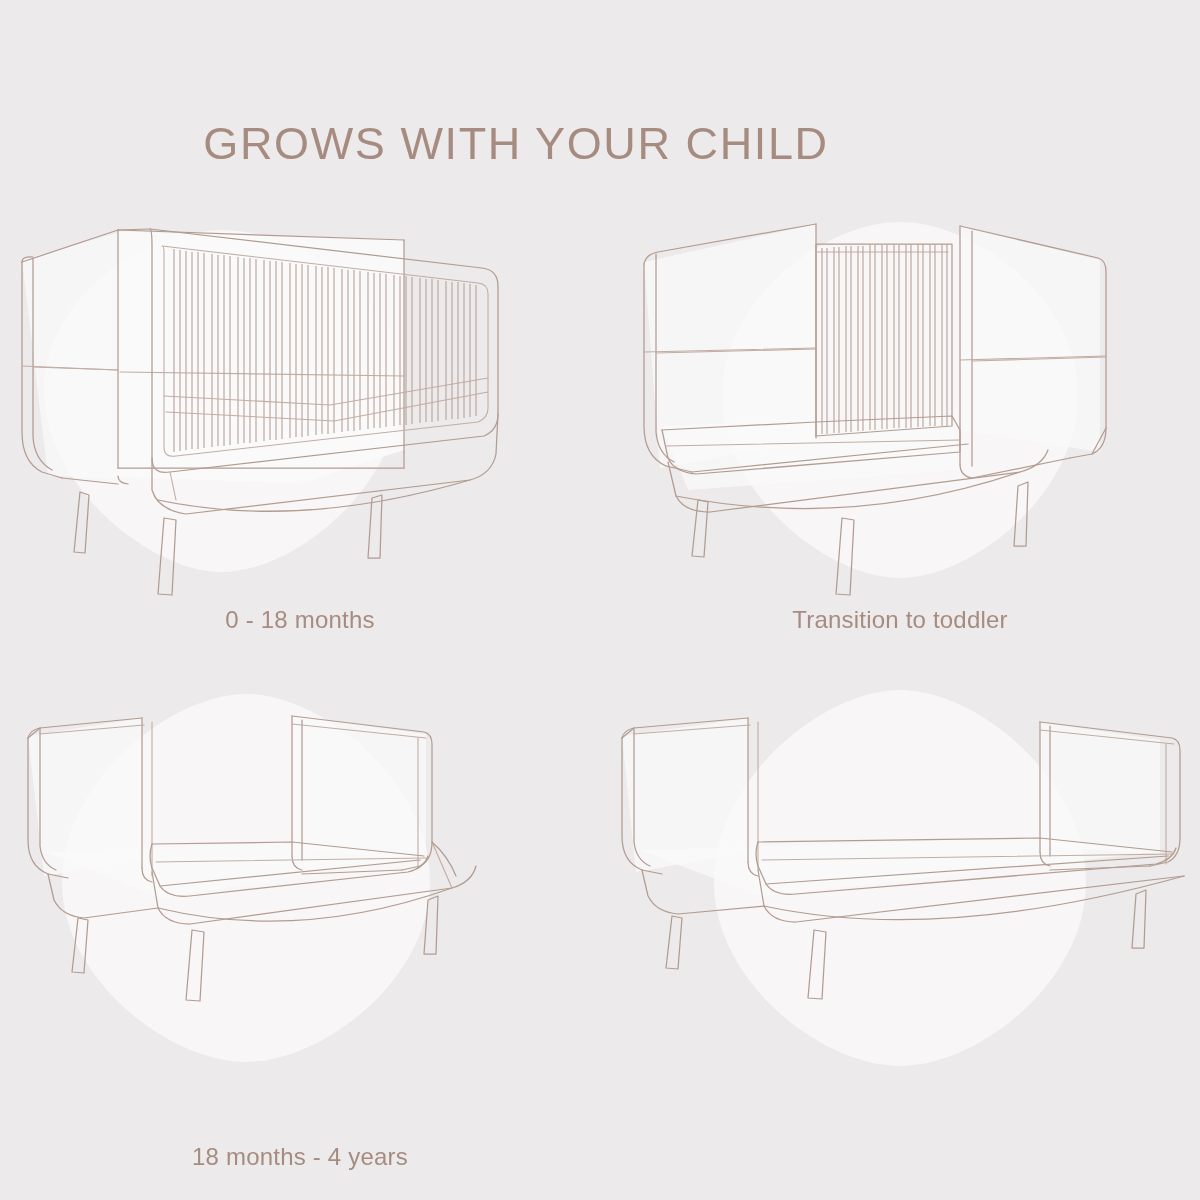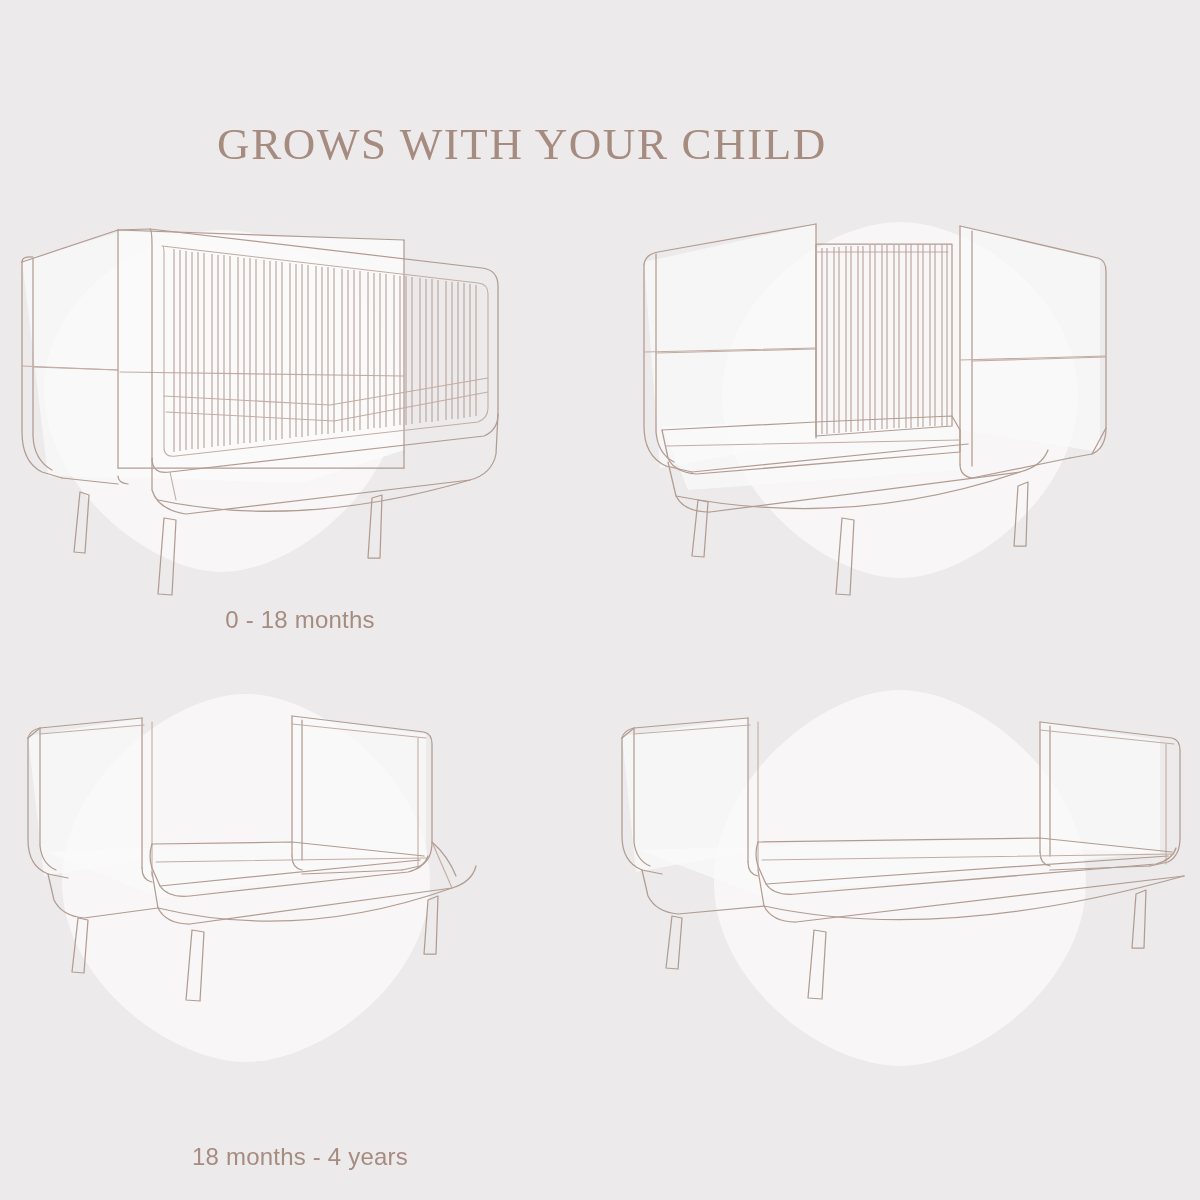--- a/index.html
+++ b/index.html
@@ -16,28 +16,28 @@
   }
   .page {
     position: relative;
     width: 1200px;
     height: 1200px;
     background: #ECEAEA;
   }
   .page-title {
     position: absolute;
     top: 118px;
-    left: 16px;
+    left: 10px;
     width: 1012px;
     text-align: center;
     font-size: 45px;
     font-weight: 400;
     letter-spacing: 1.6px;
     color: #A68C80;
-    font-family: Liberation Serif, serif;
+    font-family: Liberation Sans, sans-serif;
     white-space: nowrap;
   }
   .grid {
     position: absolute;
     top: 200px;
     left: 0;
     width: 1108px;
     height: 1000px;
   }
   .cell {
@@ -286,20 +286,21 @@
             <path class="ln" d="M76 296 Q250 330 420 272"></path>
           </g>
 
           <g>
             <path class="ln" d="M98 300 L92 356 L104 357 L108 302 Z"></path>
             <path class="ln" d="M242 318 L236 394 L250 395 L254 320 Z"></path>
             <path class="ln" d="M418 286 L414 346 L426 346 L428 282 Z"></path>
           </g>
         </svg>
       </div>
+      <div class="caption">Transition to toddler</div>
     </div>
 
     <div class="cell r2c1">
       <div class="art">
         <svg width="600" height="410" viewBox="0 0 600 410" xmlns="http://www.w3.org/2000/svg">
           <g>
             <path class="blob" d="M246 14
               C 322 14, 430 102, 430 202
               C 430 300, 322 382, 246 382
               C 170 382, 62 300, 62 202

